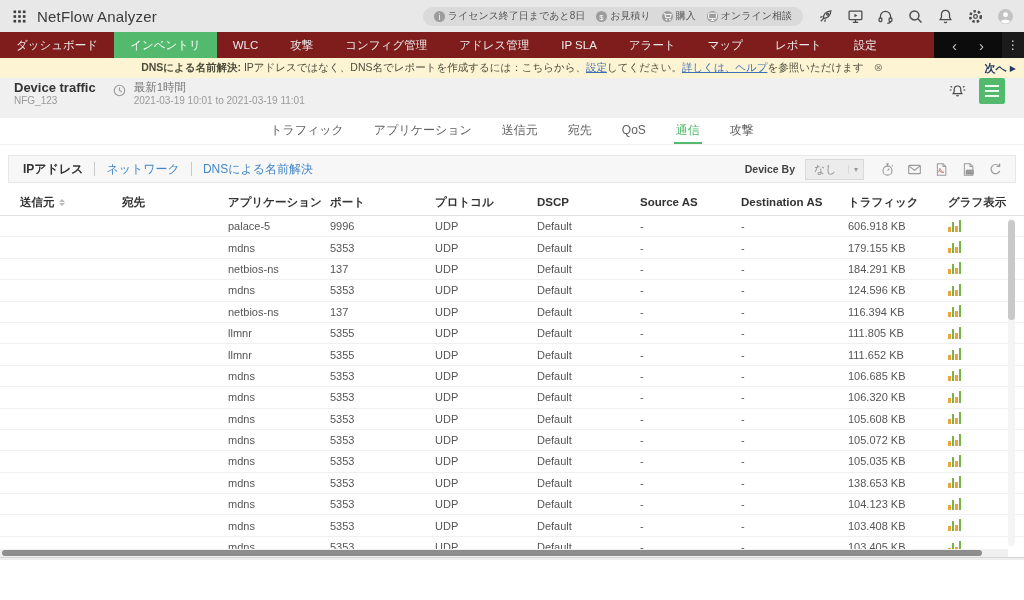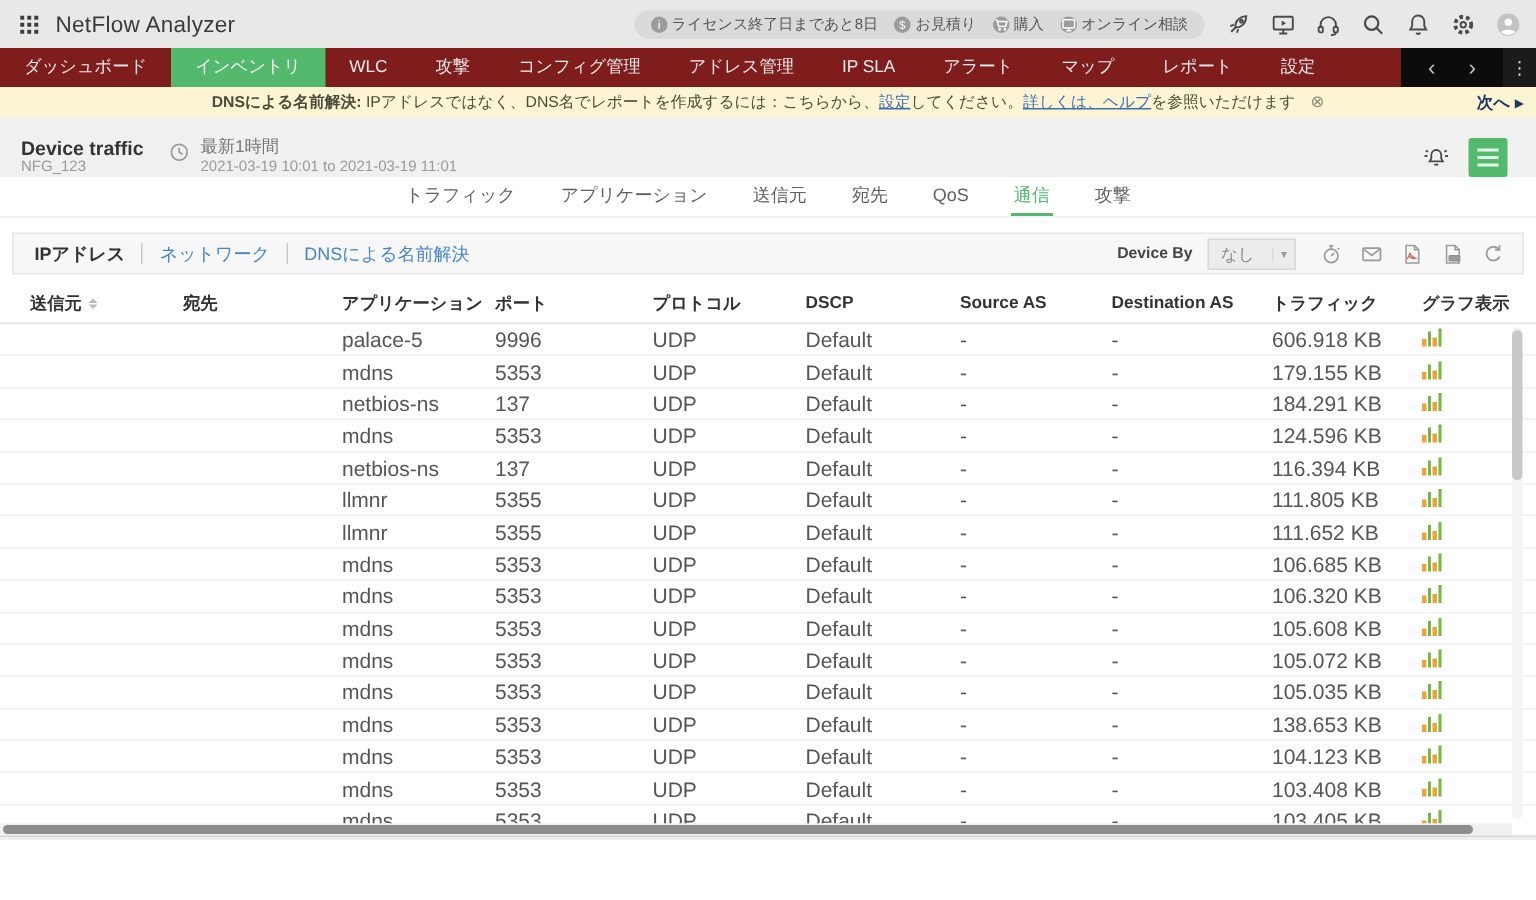--- a/index.html
+++ b/index.html
@@ -37,21 +37,21 @@
           font-size:10.5px;color:#4c4c3c}
   .banner-center{flex:1;text-align:center;white-space:nowrap}
   .b-bold{font-weight:bold}
   .b-link{color:#3e6eb5;text-decoration:underline;cursor:pointer}
   .b-close{color:#8a8a7a;font-size:11px;margin-left:10px;cursor:pointer}
   .banner-next{position:absolute;right:8px;top:0;bottom:0;display:flex;gap:3px;align-items:center;
                color:#1f3864;font-weight:bold;font-size:11px;cursor:pointer}
   .nx{font-size:8px}
 
   
-  .pagehead{height:40px;background:#f0f0f0;display:flex;align-items:flex-end;justify-content:space-between;
+  .pagehead{height:40px;background:#f0f0f0;display:flex;align-items:flex-start;justify-content:space-between;
             padding:0 19px 0 14px;box-sizing:border-box}
   .ph-left{display:flex;align-items:flex-start;gap:16px;padding-top:2px}
   .ph-title{font-size:13px;font-weight:bold;color:#333;line-height:15px}
   .ph-sub{font-size:10px;color:#999;line-height:12px}
   .ph-period{display:flex;gap:7px}
   .clock{width:15px;height:15px;color:#9a9a9a;margin-top:3px}
   .period-label{font-size:11.5px;color:#777;line-height:14px}
   .period-range{font-size:10px;color:#999;line-height:13px}
   .ph-right{display:flex;align-items:center;gap:12px}
   .alertcfg{width:19px;height:16px;color:#4a4a4a;cursor:pointer}
@@ -87,21 +87,21 @@
   .tablewrap{position:relative}
   .thead,.trow{display:grid;grid-template-columns:102px 106px 102px 105px 102px 103px 101px 107px 100px 60px;
                padding-left:20px;box-sizing:border-box;align-items:center}
   .thead{height:27px;border-bottom:1px solid #e2e2e2;font-size:11.5px;font-weight:bold;color:#333}
   .hcell{cursor:pointer;display:flex;align-items:center}
   .sort{display:inline-flex;flex-direction:column;gap:1px;margin-left:4px}
   .sort i{width:0;height:0;border-left:3px solid transparent;border-right:3px solid transparent}
   .sort .up{border-bottom:3.5px solid #b9b9b9}
   .sort .dn{border-top:3.5px solid #b9b9b9}
   .tbody{height:333px;overflow:hidden}
-  .trow{height:21.4px;border-bottom:1px solid #f0f0f0;font-size:14px;color:#555}
+  .trow{height:21.4px;border-bottom:1px solid #f0f0f0;font-size:11px;color:#555}
   .blur{height:9px;border-radius:2px;background:#c4c4c4;filter:blur(2.5px)}
   .gicon{display:inline-flex;align-items:flex-end;gap:1px;height:13px;cursor:pointer}
   .gicon i{width:2.5px;display:block}
   .vscroll{position:absolute;right:9px;top:29px;width:7px;height:328px;background:#f4f4f4;border-radius:4px}
   .vthumb{position:absolute;left:0;top:2px;width:7px;height:100px;background:#c9c9c9;border-radius:4px;cursor:pointer}
   .hscroll{height:8px;width:1008px;background:#f0f0f0;position:relative}
   .hthumb{position:absolute;left:2px;top:1px;height:6px;width:980px;background:#8d8d8d;border-radius:4px;cursor:pointer}
 
   
   .pagefoot{height:27px;background:#ededed;border-top:1px solid #d7d7d7;display:flex;align-items:center;

